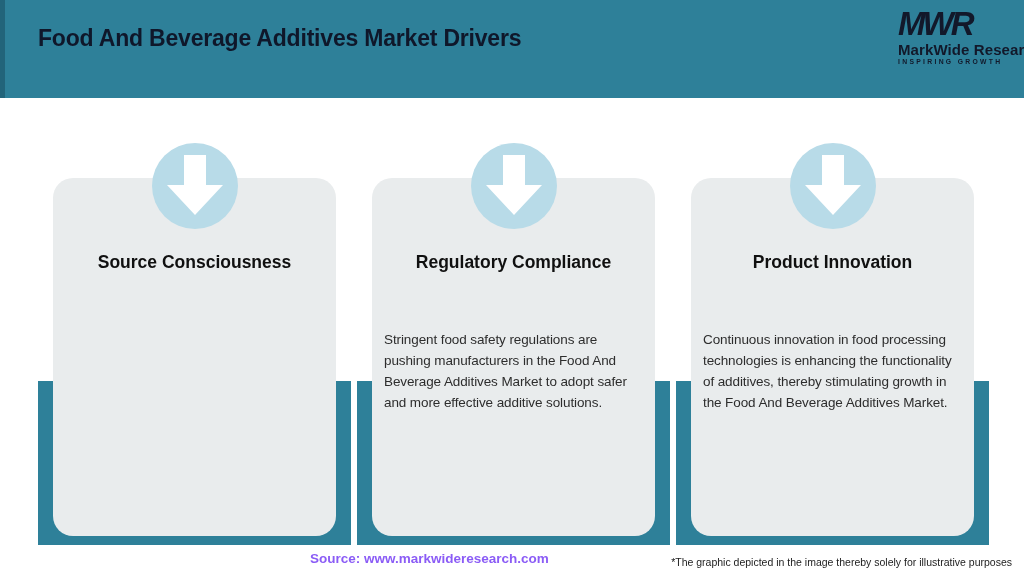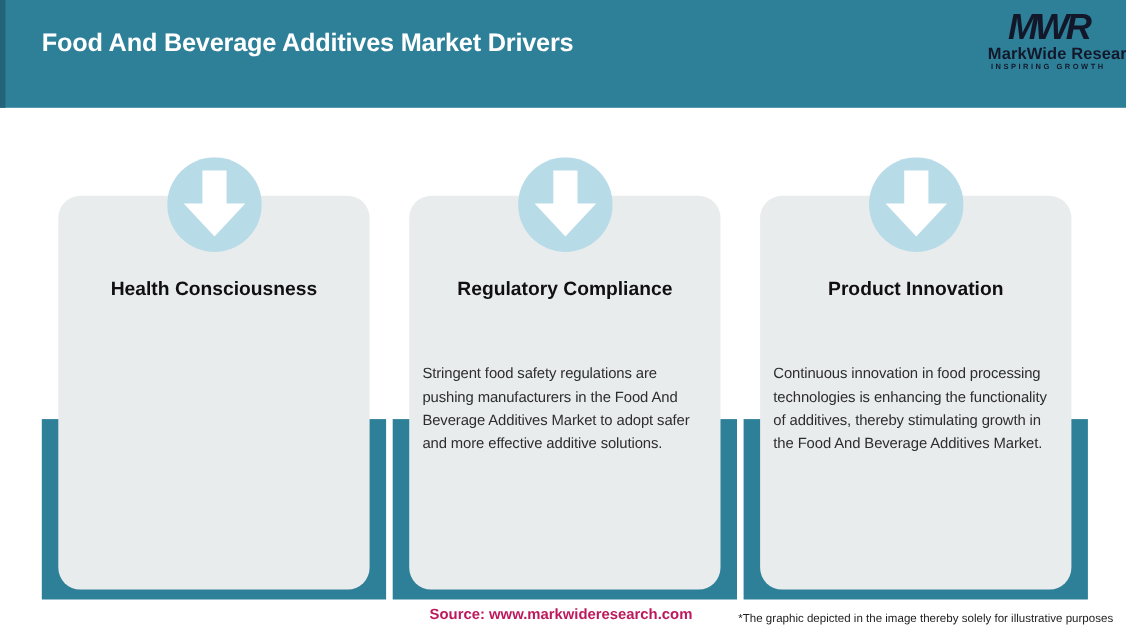--- a/index.html
+++ b/index.html
@@ -23,33 +23,32 @@
   }
   .header-accent {
     position: absolute;
     left: 0; top: 0;
     width: 5px; height: 98px;
     background: #22647a;
   }
   .page-title {
     position: absolute;
     left: 38px; top: 25px;
-    color: #ffffff;
+    color: #0f172a;
     font-size: 23px;
     font-weight: bold;
     letter-spacing: -0.2px;
     white-space: nowrap;
   }
 
   
   .logo {
     position: absolute;
     right: 16px; top: 7px;
     width: 110px;
-    text-align: center;
     color: #12182a;
     line-height: 1;
   }
   .logo-monogram {
     font-size: 33px;
     font-weight: 900;
     font-style: italic;
     letter-spacing: -3px;
     line-height: 1;
   }
@@ -122,24 +121,24 @@
     line-height: 21px;
     color: #2d2d2d;
   }
 
   
   .source-text {
     position: absolute;
     top: 551px;
     left: 310px;
     width: 400px;
-    text-align: center;
+    text-align: left;
     font-size: 13.5px;
     font-weight: bold;
-    color: #be185d;
+    color: #8b5cf6;
   }
   .disclaimer-text {
     position: absolute;
     top: 556px;
     right: 12px;
     font-size: 10.5px;
     color: #1c1c1c;
   }
 </style>
 </head>
@@ -161,21 +160,21 @@
   <div class="band band-2"></div>
   <div class="band band-3"></div>
 
   <section class="card card-1">
     <div class="circle">
       <svg viewBox="0 0 86 86" xmlns="http://www.w3.org/2000/svg">
         <circle cx="43" cy="43" r="43" fill="#b8dbe8"></circle>
         <path d="M32 12 H54 V42 H71 L43 72 L15 42 H32 Z" fill="#ffffff"></path>
       </svg>
     </div>
-    <h2 class="card-title">Health Consciousness</h2>
+    <h2 class="card-title">Source Consciousness</h2>
   </section>
 
   <section class="card card-2">
     <div class="circle">
       <svg viewBox="0 0 86 86" xmlns="http://www.w3.org/2000/svg">
         <circle cx="43" cy="43" r="43" fill="#b8dbe8"></circle>
         <path d="M32 12 H54 V42 H71 L43 72 L15 42 H32 Z" fill="#ffffff"></path>
       </svg>
     </div>
     <h2 class="card-title">Regulatory Compliance</h2>

